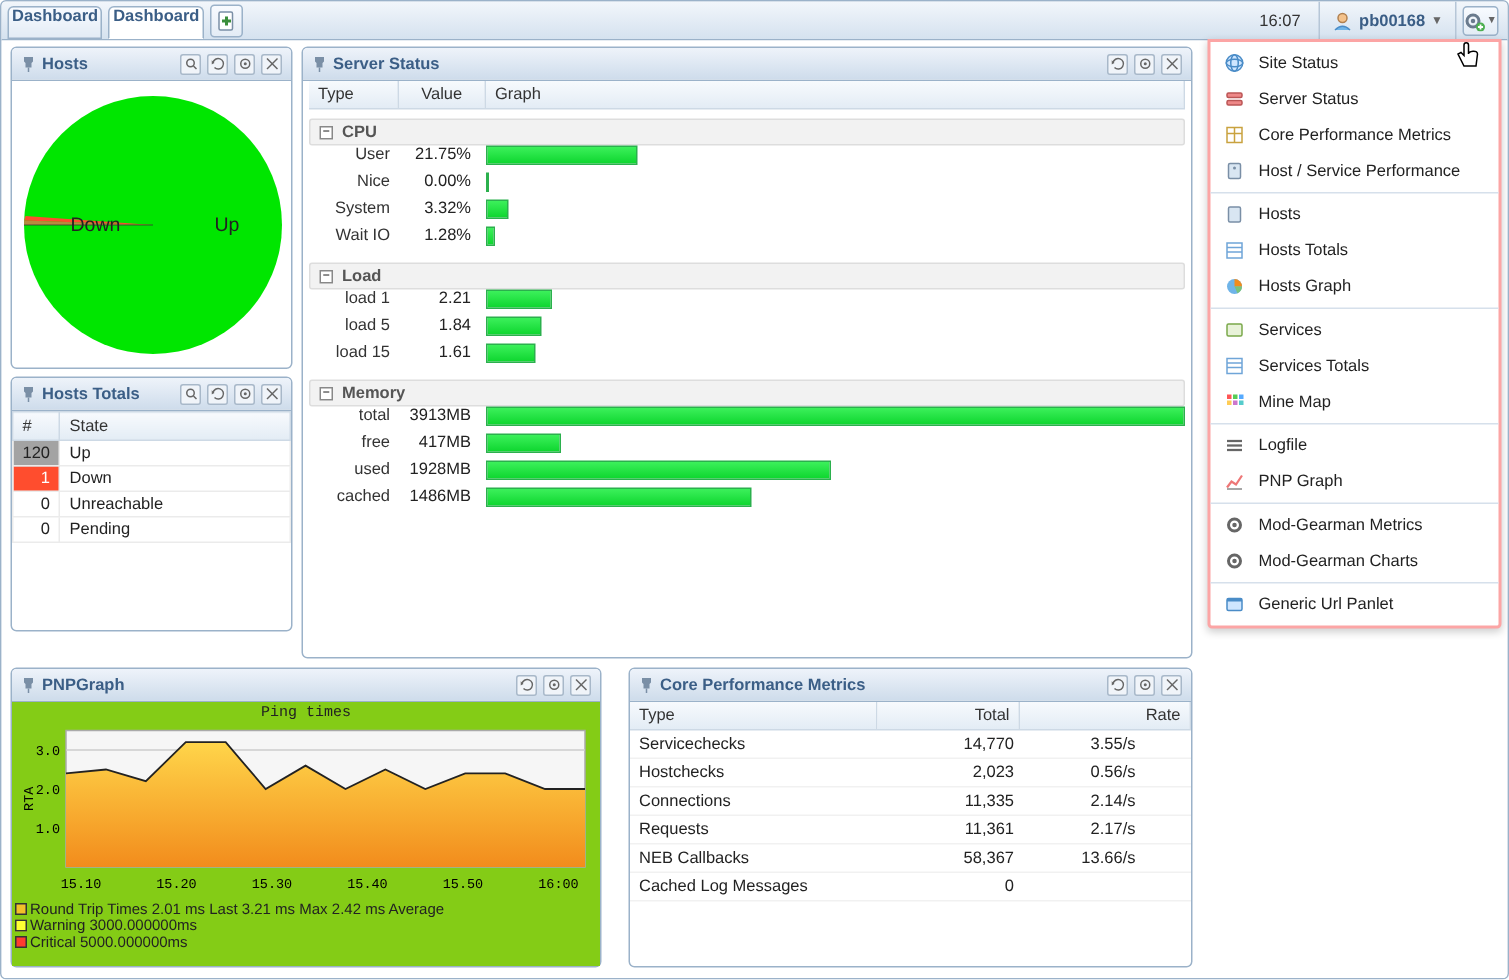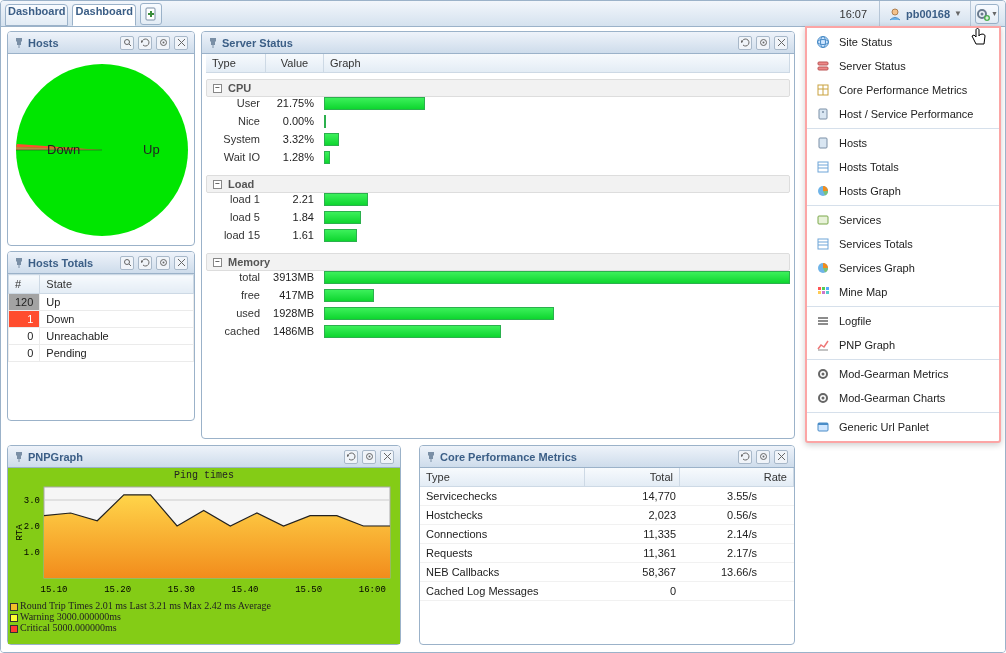--- a/index.html
+++ b/index.html
@@ -37,21 +37,21 @@
 .ss-head div{background:linear-gradient(#f7fafd,#e3ecf5);border-right:1px solid #cdd9e5;padding:3px 6px;color:#333}
 .ss-section{display:flex;align-items:center;gap:6px;background:#f2f2f2;border:1px solid #ddd;border-radius:2px;padding:2px 6px;margin-top:6px;font-weight:bold;color:#555}
 .ss-section .toggle{width:9px;height:9px;border:1px solid #888;background:#fff;display:flex;align-items:center;justify-content:center;font-size:8px;line-height:1}
 .ss-row{display:flex;align-items:flex-start;height:18px}
 .ss-type{width:60px;text-align:right;padding-right:6px;color:#333}
 .ss-val{width:58px;text-align:right;padding-right:10px}
 .ss-graph{flex:1}
 .bar{height:13px;background:linear-gradient(#3cf05b,#0ed62f);border:1px solid #2bb04d}
 
 .pnp-body{background:#84cc16;padding:2px}
-.pnp-legend{font-family:Liberation Serif, serif;font-size:10px;line-height:11px;margin-top:2px}
+.pnp-legend{font-family:Liberation Sans, sans-serif;font-size:10px;line-height:11px;margin-top:2px}
 .sw{display:inline-block;width:8px;height:8px;border:1px solid #333;margin-right:2px;vertical-align:middle}
 
 .cm-head{display:flex;border-bottom:1px solid #cdd9e5}
 .cm-head div{background:linear-gradient(#f7fafd,#e3ecf5);border-right:1px solid #cdd9e5;padding:3px 6px;color:#333}
 .cm-row{display:flex;border-bottom:1px solid #f1f1f1;padding:3px 0}
 .cm-type{width:165px;padding-left:6px}
 .cm-total{width:95px;text-align:right;padding-right:4px}
 .cm-rate{width:85px;text-align:right;padding-right:8px}
 
 .menu{position:absolute;top:25px;right:4px;width:196px;background:#fff;border:2px solid #fca5a5;border-radius:0 0 3px 3px;box-shadow:0 2px 6px rgba(0,0,0,.2);z-index:10;padding:2px 0}
@@ -551,30 +551,20 @@
             <rect x="2" y="2" width="10" height="10" fill="#fff" stroke="#6fa5d8"></rect>
             <line x1="2" y1="5" x2="12" y2="5" stroke="#6fa5d8"></line>
             <line x1="2" y1="8" x2="12" y2="8" stroke="#6fa5d8"></line>
           </svg>
         </span>
         <span>Services Totals</span>
       </div>
       <div class="menu-item">
         <span class="menu-icon">
           <svg viewBox="0 0 14 14">
-            <circle cx="7" cy="7" r="5" fill="#6fb4e8"></circle>
-            <path d="M7 7 L7 2 A5 5 0 0 1 12 7 Z" fill="#f28c1c"></path>
-            <path d="M7 7 L12 7 A5 5 0 0 1 9 11.5 Z" fill="#7ac37a"></path>
-          </svg>
-        </span>
-        <span>Services Graph</span>
-      </div>
-      <div class="menu-item">
-        <span class="menu-icon">
-          <svg viewBox="0 0 14 14">
             <rect x="2" y="2" width="3" height="3" fill="#f55"></rect>
             <rect x="6" y="2" width="3" height="3" fill="#5c5"></rect>
             <rect x="10" y="2" width="3" height="3" fill="#5af"></rect>
             <rect x="2" y="6" width="3" height="3" fill="#fc5"></rect>
             <rect x="6" y="6" width="3" height="3" fill="#c7c"></rect>
             <rect x="10" y="6" width="3" height="3" fill="#5cc"></rect>
           </svg>
         </span>
         <span>Mine Map</span>
       </div>

